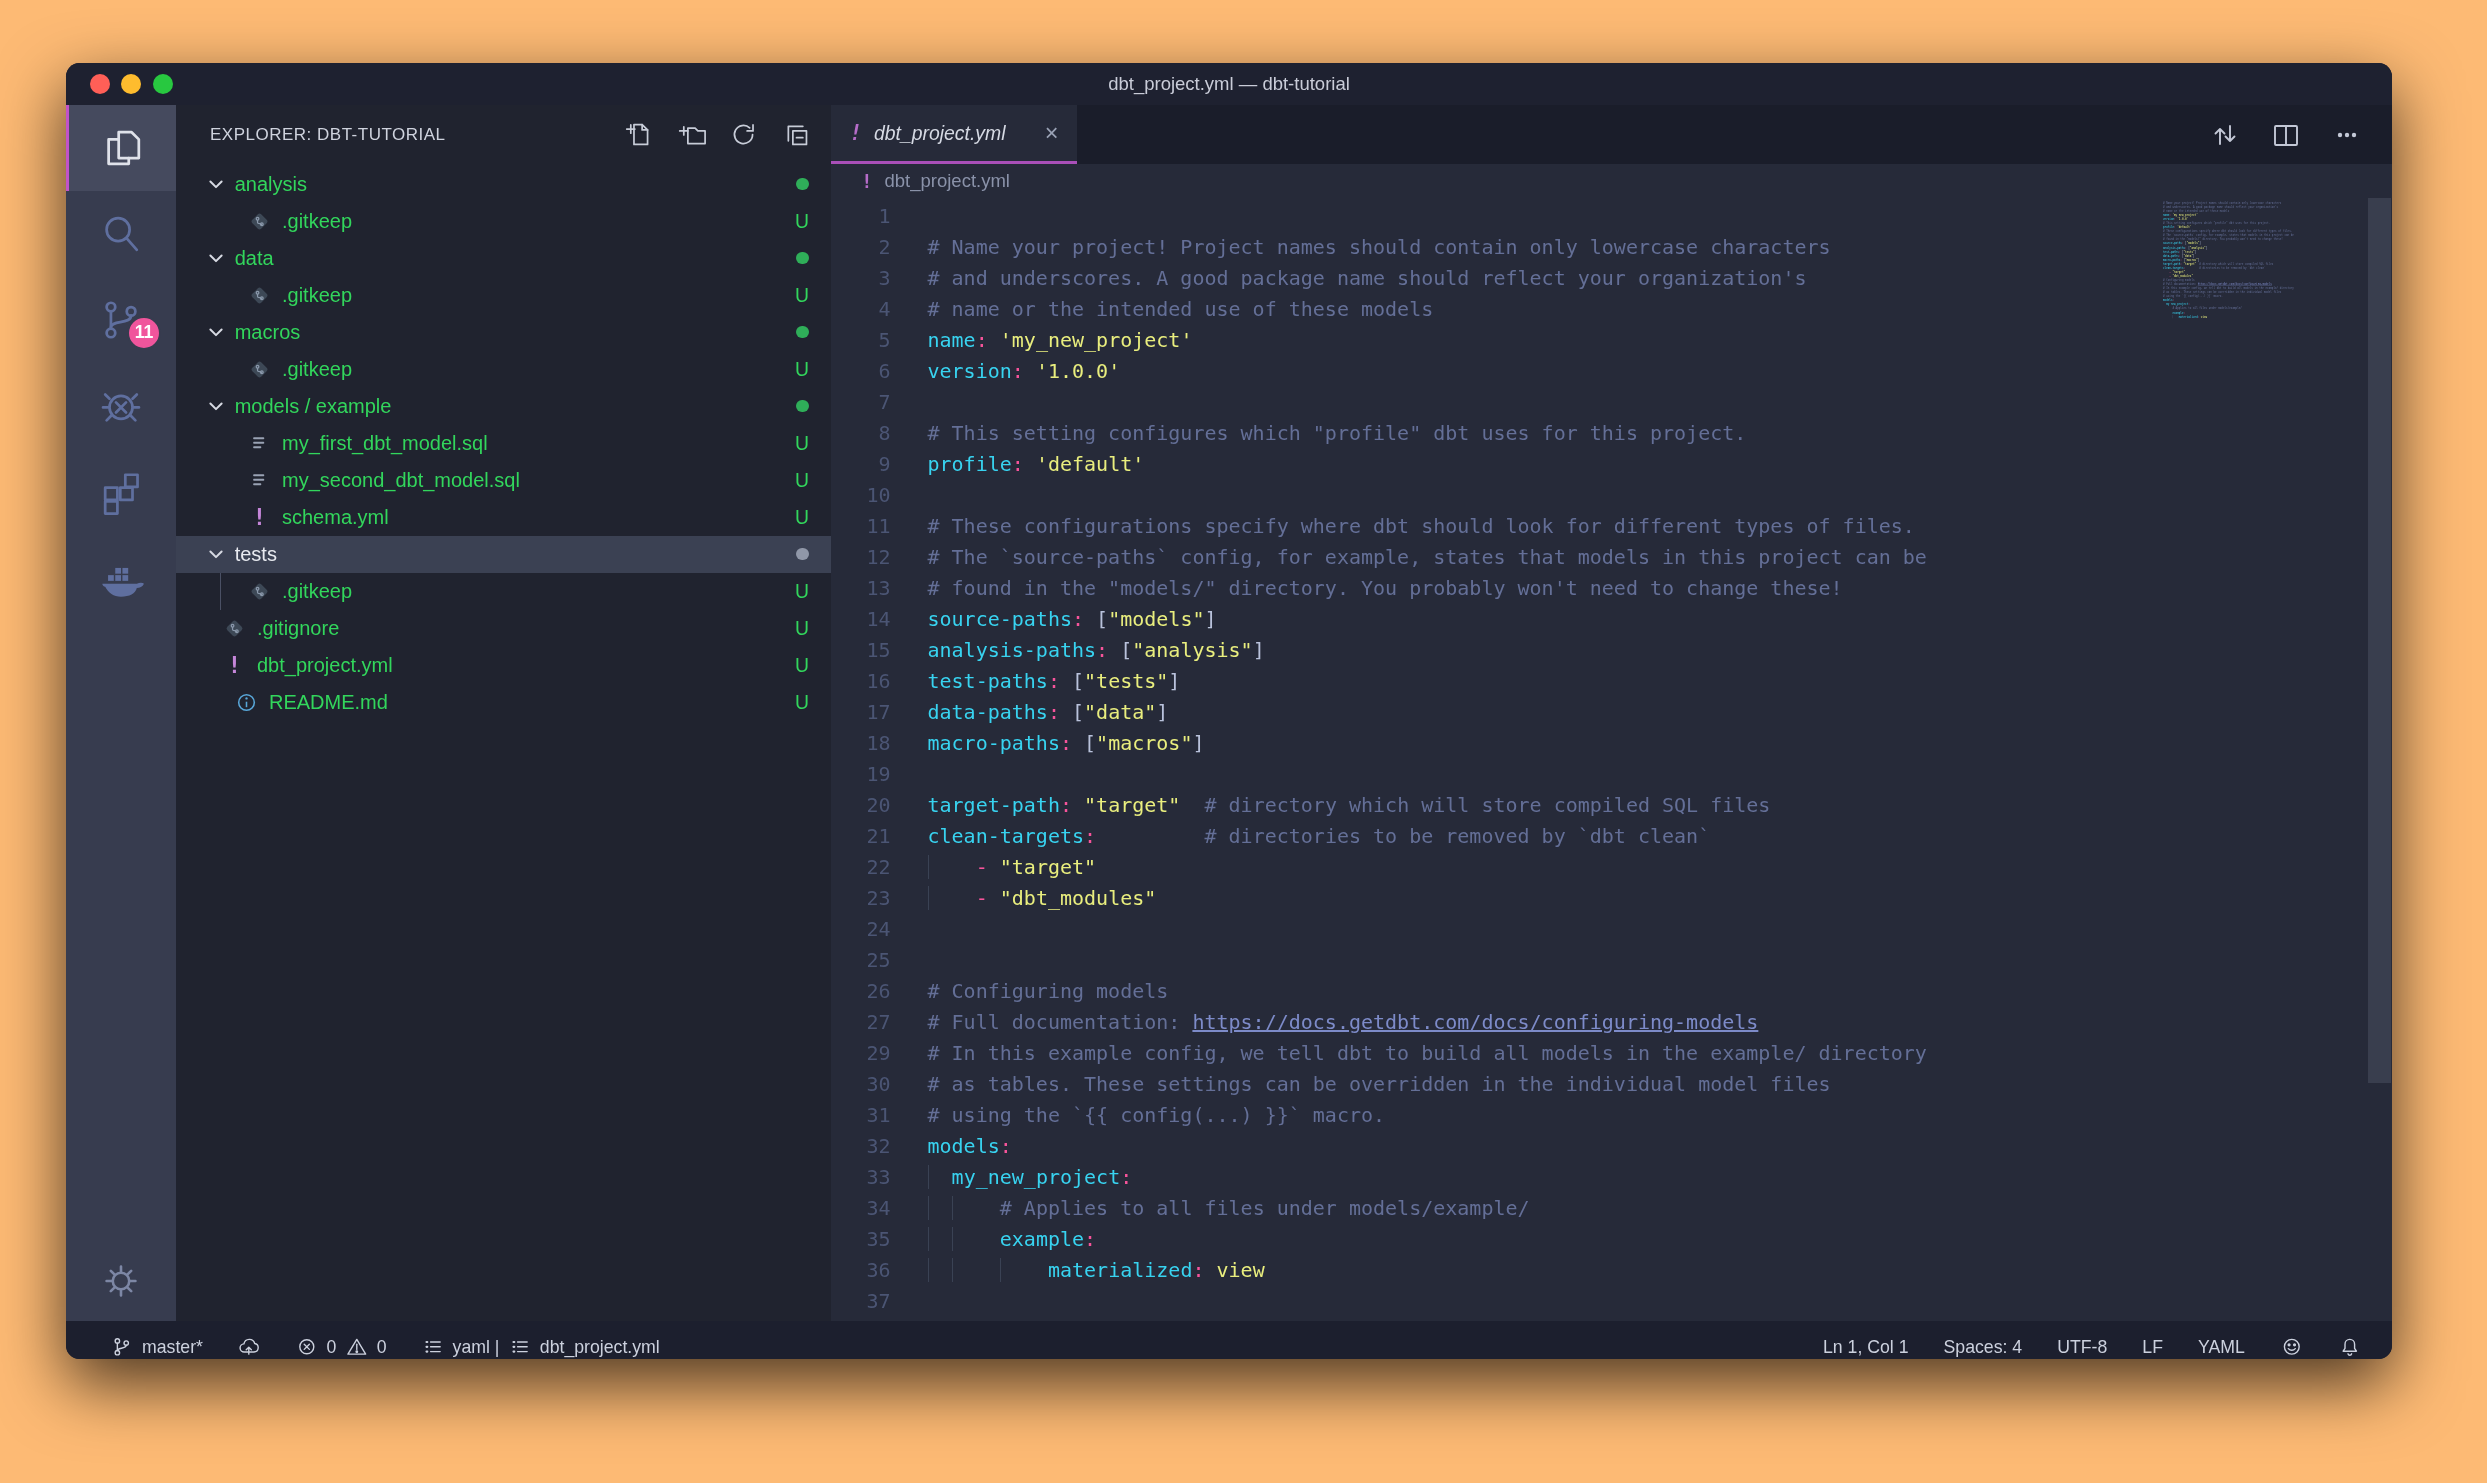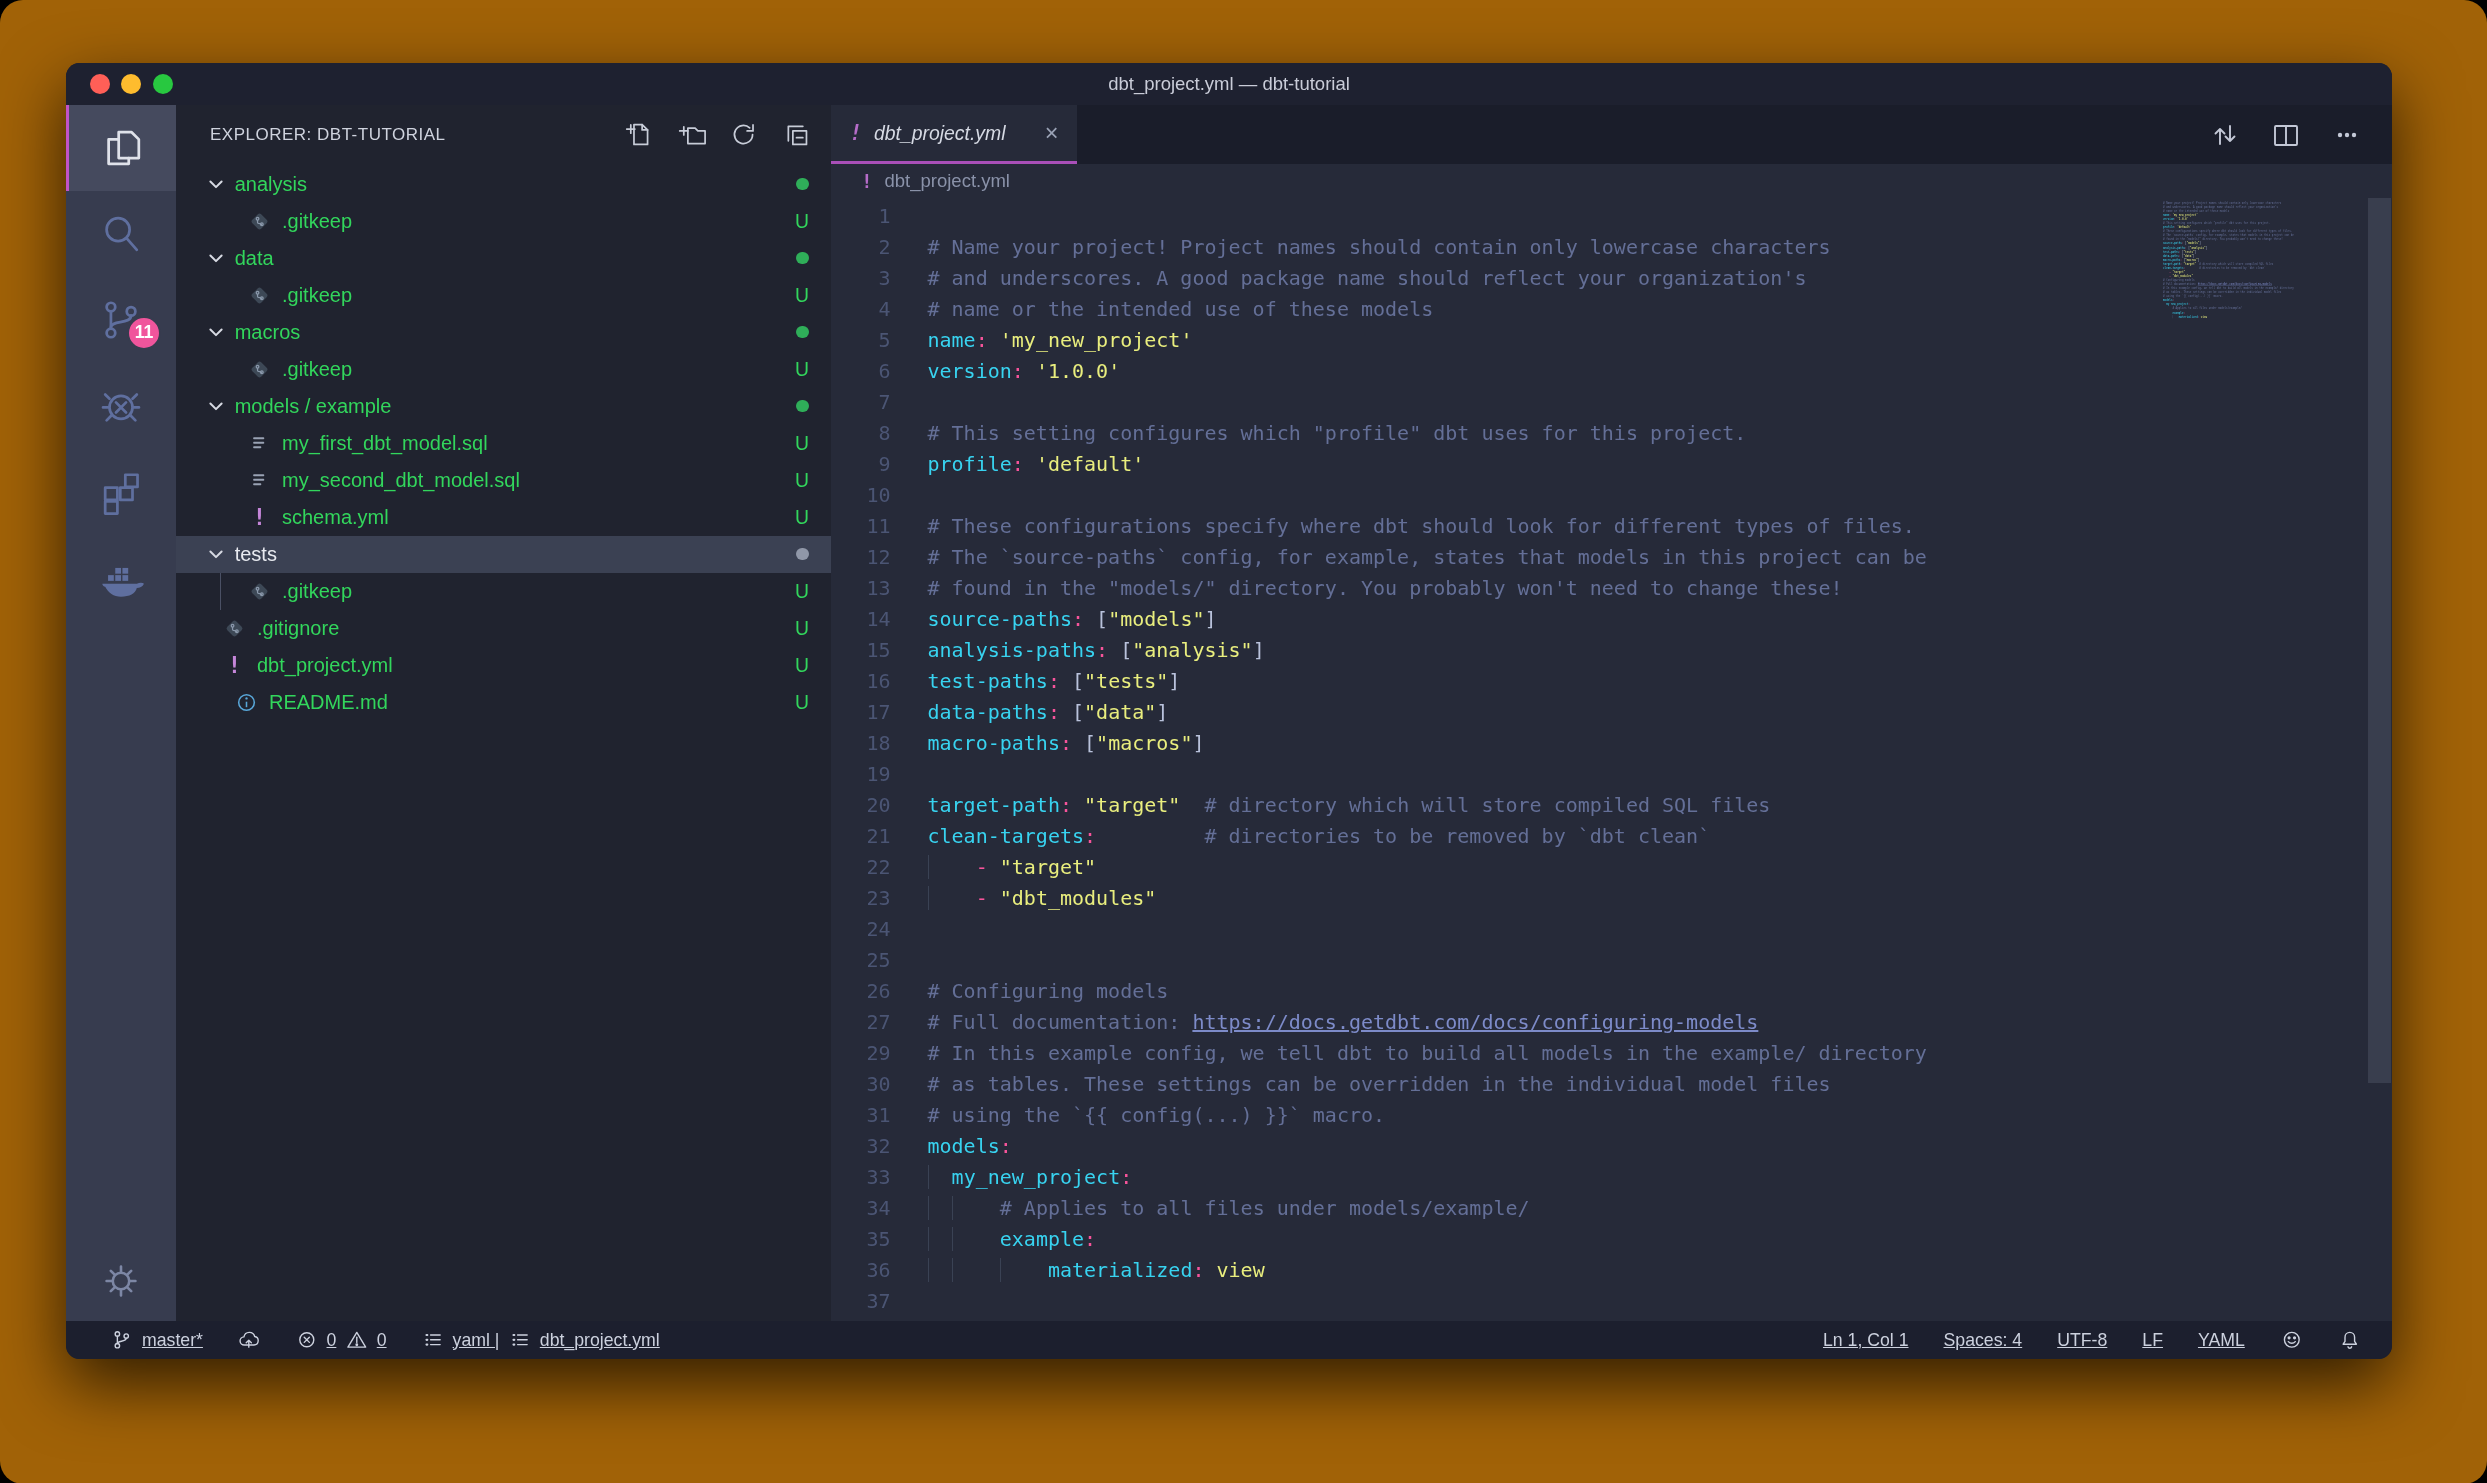--- a/index.html
+++ b/index.html
@@ -1,18 +1,18 @@
 <!DOCTYPE html>
 <html style="font-size:13.5px"><head>
 <meta charset="utf-8">
 <style>
   * { margin:0; padding:0; box-sizing:border-box; }
   html,body { background:#000; width:2487px; height:1484px; overflow:hidden; }
   body { font-family:"Liberation Sans", sans-serif; }
-  .stage { position:relative; width:2487px; height:1484px; background:#a16207;border-radius:23px; }
+  .stage { position:relative; width:2487px; height:1484px; background:#fdba74; }
 
   .window { position:absolute; left:66px; top:63px; width:2326px; height:1296px;
     background:#232635; border-radius:13.5px; overflow:hidden; display:flex; flex-direction:column;
     box-shadow:0 25px 67px rgba(0,0,0,.7); }
 
   
   .titlebar { height:42px; background:#1e2130; position:relative; flex:0 0 auto; }
   .traffic { position:absolute; left:23.6px; top:11px; display:flex; gap:11.8px; }
   .tl { width:20px; height:20px; border-radius:50%; }
   .tl.red{ background:#ff5f57; } .tl.yellow{ background:#febc2e; } .tl.green{ background:#28c840; }
@@ -87,22 +87,22 @@
   .tk-g { background:linear-gradient(to right, #3a4254 1.3px, transparent 1.3px); }
 
   .minimap { position:absolute; top:3.4px; right:27px; width:202px; height:100%; overflow:hidden; }
   .minimap-inner { transform:scale(0.131); transform-origin:top left; width:1433px;
     font-family:"DejaVu Sans Mono",monospace; font-size:20px; line-height:31px; }
   .ml { white-space:pre; }
   .scroll-thumb { position:absolute; right:0.8px; top:0; width:23.6px; height:885px;
     background:rgba(145,155,180,.18); }
 
   
-  .statusbar { height:38px; background:#1c1f2e; flex:0 0 auto; display:flex; align-items:center;
-    padding:0 30px 0 44px; color:#ccd1de; font-size:17.7px;text-decoration:underline; }
+  .statusbar { height:38px; background:#1c1f2e; flex:0 0 auto; display:flex; align-items:flex-end;
+    padding:0 30px 0 44px; color:#ccd1de; font-size:17.7px; }
   .sb-left { display:flex; align-items:center; gap:34px; }
   .sb-right { margin-left:auto; display:flex; align-items:center; gap:35px; }
   .sb-item { display:flex; align-items:center; gap:8.4px; cursor:pointer; white-space:nowrap; }
   .sb-item svg { width:23.6px; height:23.6px; }
 </style>
 </head>
 <body>
 
 <div class="stage">
   <div class="window">

